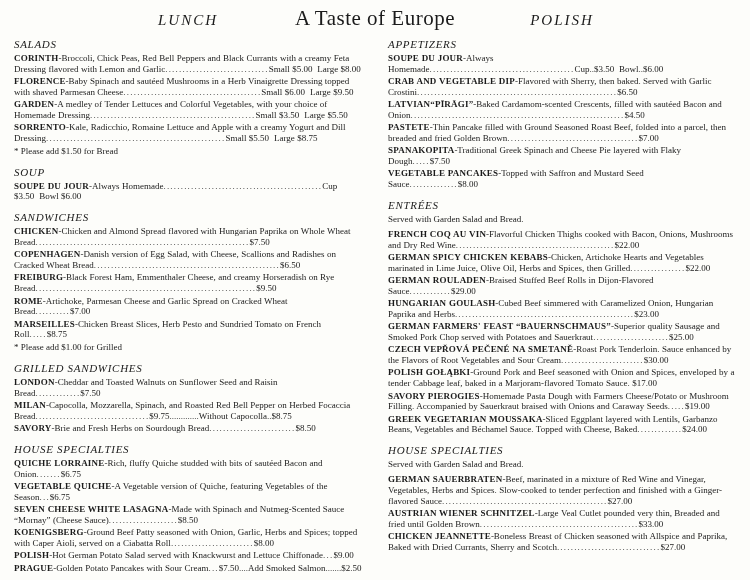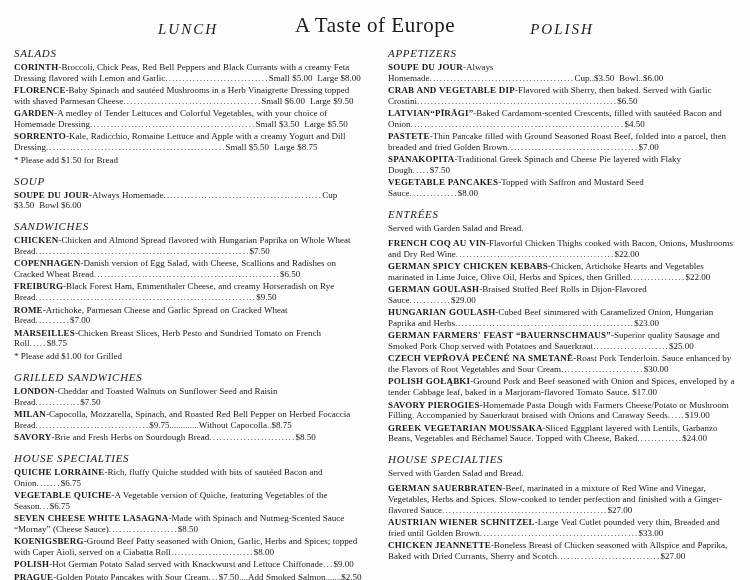--- a/index.html
+++ b/index.html
@@ -9,36 +9,36 @@
     background: #fdfdfa;
     color: #1b1b1b;
     font-family: "Liberation Serif", serif;
     position: relative;
     box-sizing: border-box;
     padding: 4px 14px 8px 14px;
     overflow: hidden;
   }
   .title {
     position: absolute;
-    top: 13px; left: 0; right: 0;
+    top: 6px; left: 0; right: 0;
     text-align: center;
     font-size: 21px;
     font-weight: normal;
     margin: 0;
     letter-spacing: 0.5px;
   }
   .columns { display: flex; gap: 26px; }
   .col { flex: 1 1 0; min-width: 0; }
   .col-head {
     text-align: center;
     font-style: italic;
     font-weight: normal;
     font-size: 15px;
     letter-spacing: 2px;
-    margin: 17px 0 0 0;
+    margin: 8px 0 0 0;
   }
   .sec-title {
     font-style: italic;
     font-weight: normal;
     font-size: 11px;
     letter-spacing: 0.7px;
     margin: 9px 0 3px 0;
   }
   .sec-note { font-size: 9px; line-height: 1.2; margin: 0 0 4px 0; }
   .sec-note:empty { display: none; }
@@ -172,21 +172,21 @@
 
             <section class="menu-section">
               <h3 class="sec-title">ENTRÉES</h3>
               <p class="sec-note">Served with Garden Salad and Bread.</p>
               <div class="items">
 
                   <p class="item"><span class="item-name">FRENCH COQ AU VIN</span><span class="item-desc">-Flavorful Chicken Thighs cooked with Bacon, Onions, Mushrooms and Dry Red Wine</span><span class="item-dots">..............................................</span><span class="item-price">$22.00</span></p>
 
                   <p class="item"><span class="item-name">GERMAN SPICY CHICKEN KEBABS</span><span class="item-desc">-Chicken, Artichoke Hearts and Vegetables marinated in Lime Juice, Olive Oil, Herbs and Spices, then Grilled</span><span class="item-dots">................</span><span class="item-price">$22.00</span></p>
 
-                  <p class="item"><span class="item-name">GERMAN GOULASH</span><span class="item-desc">-Braised Stuffed Beef Rolls in Dijon-Flavored Sauce</span><span class="item-dots">............</span><span class="item-price">$29.00</span></p>
+                  <p class="item"><span class="item-name">GERMAN ROULADEN</span><span class="item-desc">-Braised Stuffed Beef Rolls in Dijon-Flavored Sauce</span><span class="item-dots">............</span><span class="item-price">$29.00</span></p>
 
                   <p class="item"><span class="item-name">HUNGARIAN GOULASH</span><span class="item-desc">-Cubed Beef simmered with Caramelized Onion, Hungarian Paprika and Herbs</span><span class="item-dots">....................................................</span><span class="item-price">$23.00</span></p>
 
                   <p class="item"><span class="item-name">GERMAN FARMERS' FEAST “BAUERNSCHMAUS”</span><span class="item-desc">-Superior quality Sausage and Smoked Pork Chop served with Potatoes and Sauerkraut</span><span class="item-dots">......................</span><span class="item-price">$25.00</span></p>
 
                   <p class="item"><span class="item-name">CZECH VEPŘOVÁ PEČENÉ NA SMETANĚ</span><span class="item-desc">-Roast Pork Tenderloin.  Sauce enhanced by the Flavors of Root Vegetables and Sour Cream</span><span class="item-dots">........................</span><span class="item-price">$30.00</span></p>
 
                   <p class="item"><span class="item-name">POLISH GOŁĄBKI</span><span class="item-desc">-Ground Pork and Beef seasoned with Onion and Spices, enveloped by a tender Cabbage leaf, baked in a Marjoram-flavored Tomato Sauce. </span><span class="item-dots"></span><span class="item-price">$17.00</span></p>
 
                   <p class="item"><span class="item-name">SAVORY PIEROGIES</span><span class="item-desc">-Homemade Pasta Dough with Farmers Cheese/Potato or Mushroom Filling. Accompanied by Sauerkraut braised with Onions and Caraway Seeds</span><span class="item-dots">.....</span><span class="item-price">$19.00</span></p>

